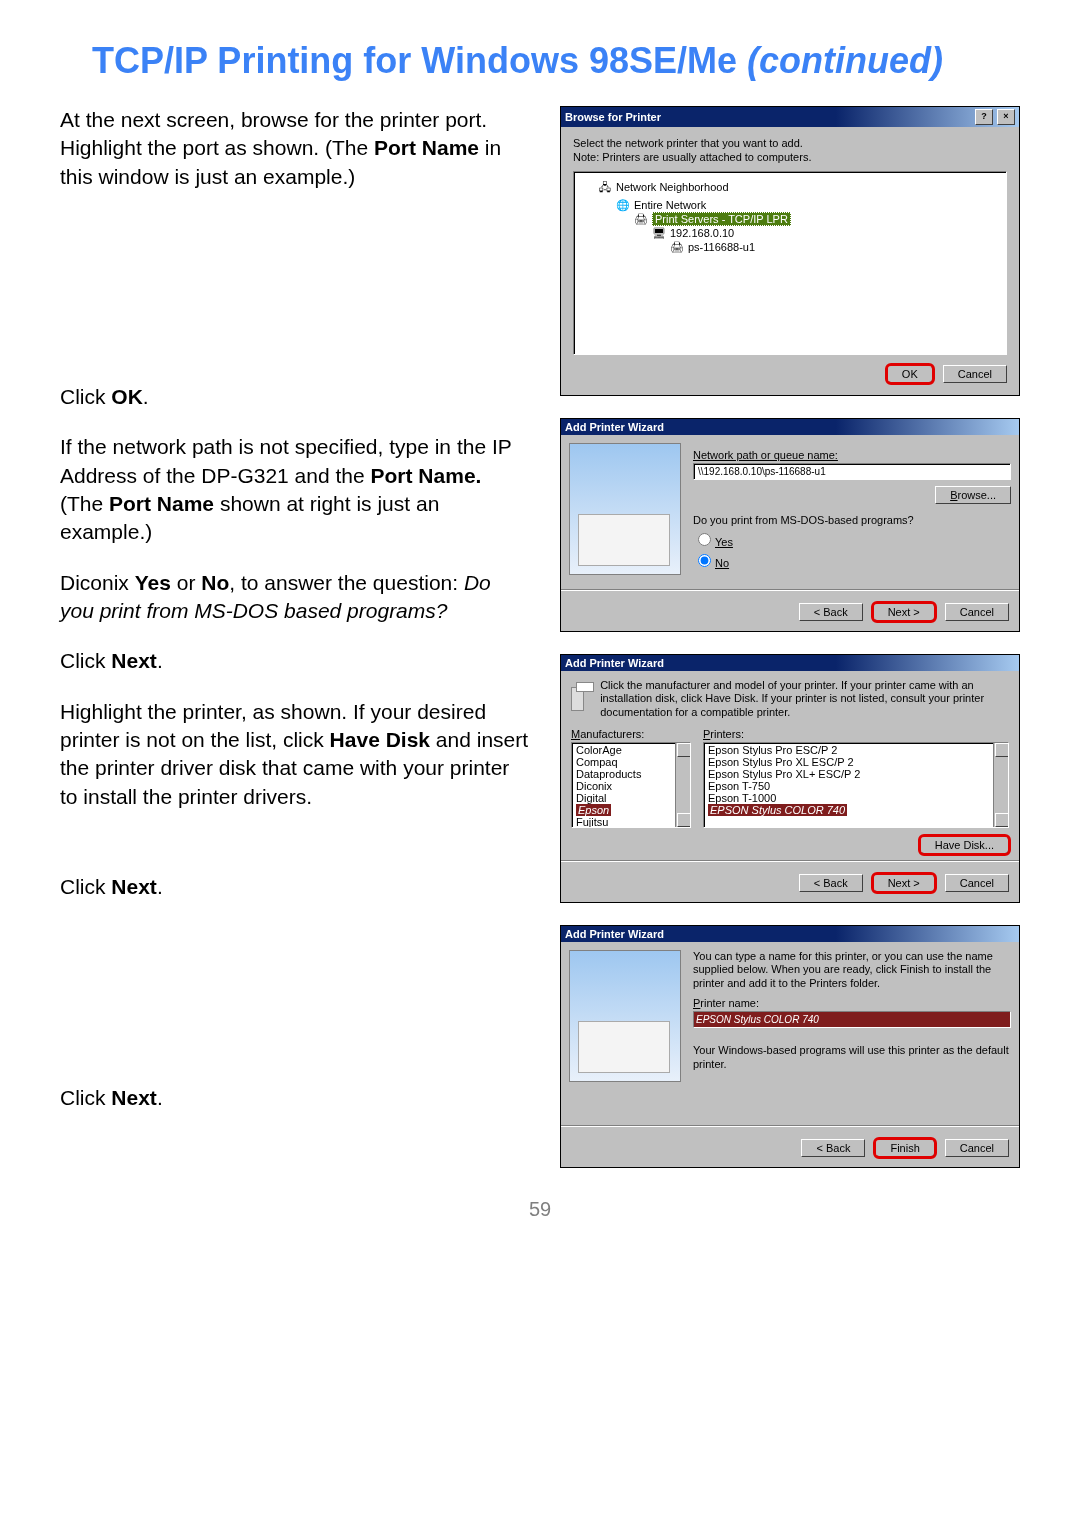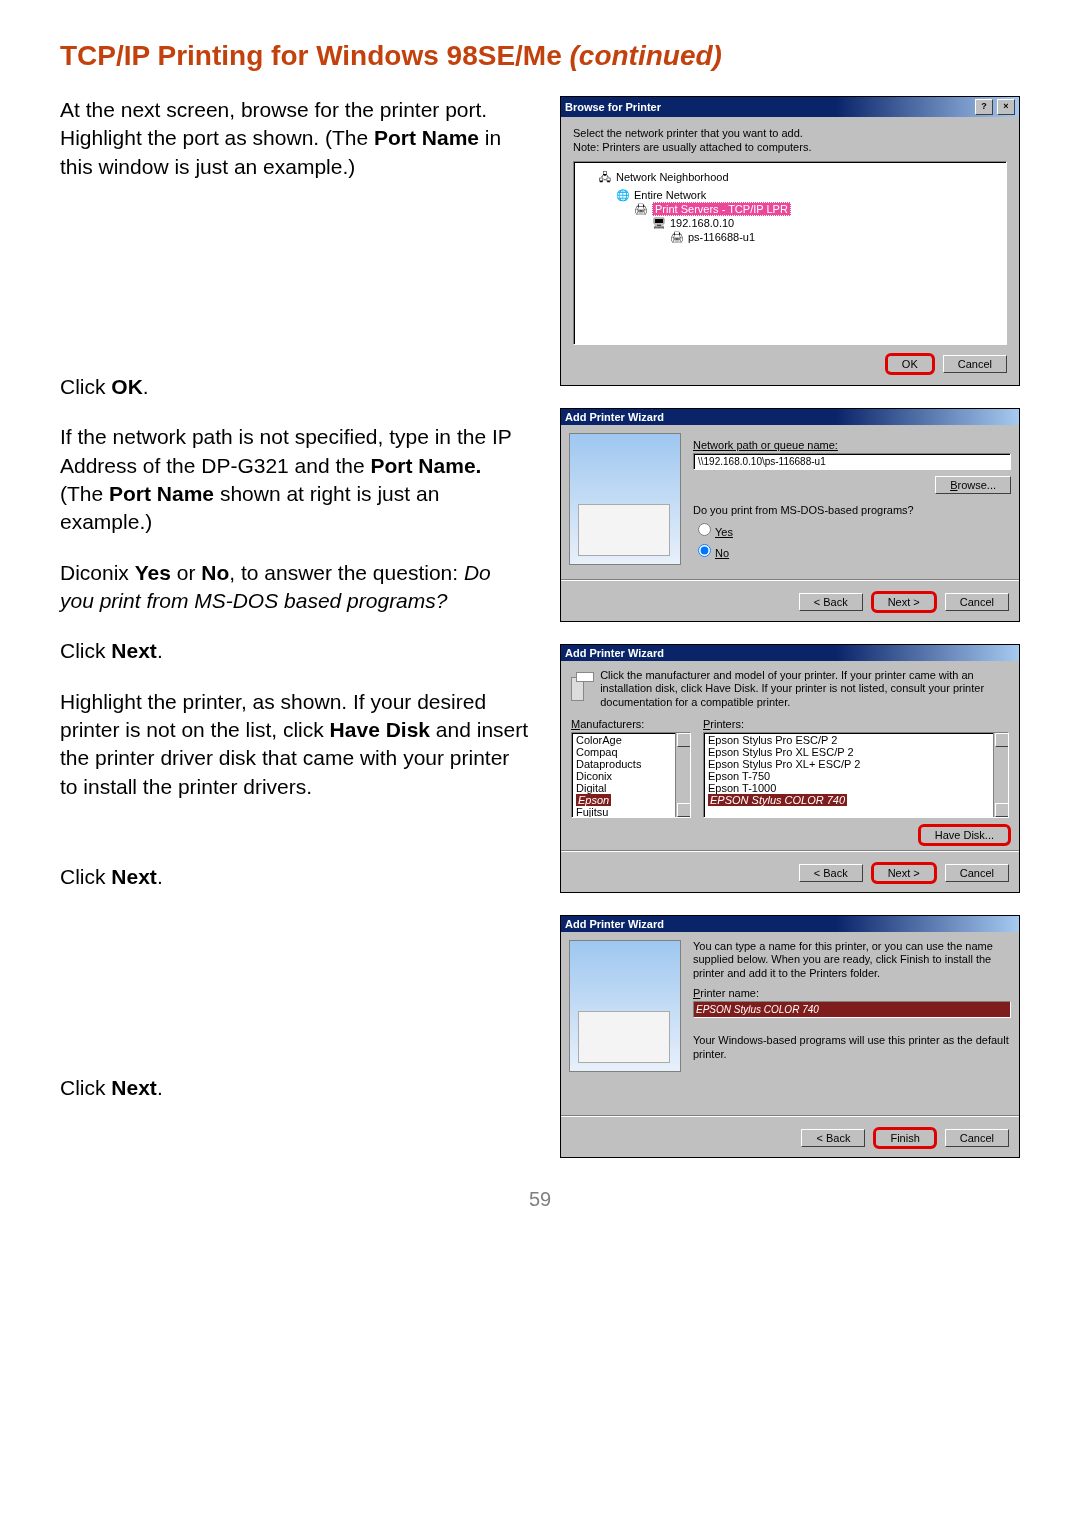--- a/index.html
+++ b/index.html
@@ -9,25 +9,26 @@
     background: #fff;
     color: #000;
     width: 1080px;
   }
   .page {
     padding: 40px 60px 20px 60px;
     box-sizing: border-box;
     width: 1080px;
   }
   .page-title {
-    color: #c2410c;
-    font-size: 28px;
+    color: #3b82f6;
+    font-size: 36px;
     font-weight: bold;
     margin-bottom: 24px;
     white-space: nowrap;
+    margin-left: 32px;
   }
   .page-title .italic { font-style: italic; font-weight: bold; }
   .cols {
     display: flex;
     gap: 30px;
   }
   .left {
     flex: 0 0 470px;
     font-size: 21px;
     line-height: 1.35;
@@ -75,21 +76,21 @@
     border: 1px solid #808080;
     border-right-color: #fff; border-bottom-color: #fff;
     box-shadow: inset 1px 1px 0 #000;
     padding: 6px;
     height: 170px;
     overflow: hidden;
   }
   .tree ul { list-style: none; margin: 0; padding-left: 18px; }
   .tree li { padding: 1px 0; white-space: nowrap; }
   .tree .sel {
-    background: #ec4899; color: #fff;
+    background: #4d7c0f; color: #fff;
     border: 1px dotted #fff;
     padding: 0 2px;
   }
   .icon {
     display: inline-block; width: 14px; text-align: center;
     margin-right: 4px;
   }
   .btn {
     background: #c0c0c0;
     border: 1px solid #fff;

